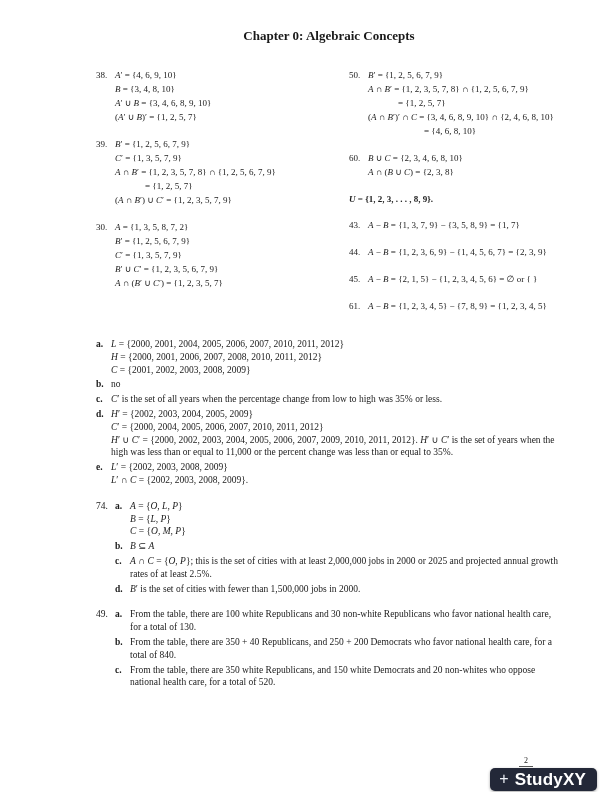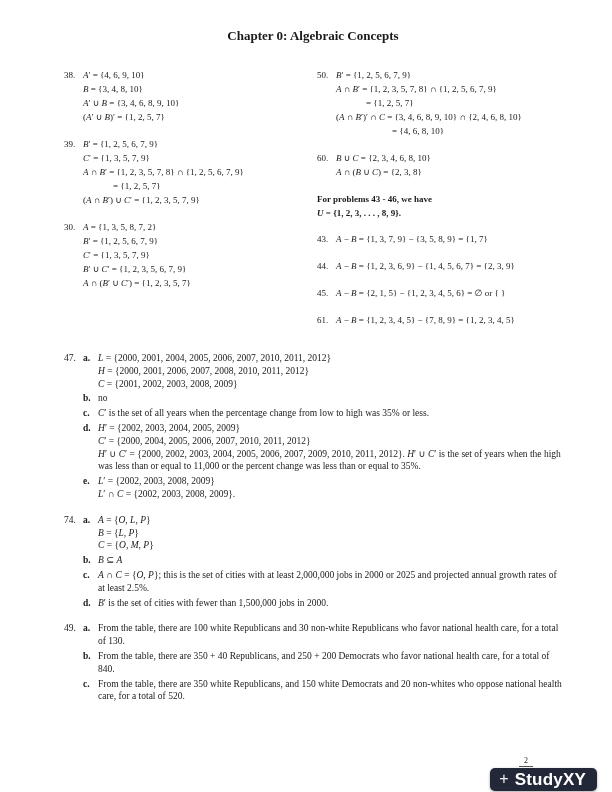--- a/index.html
+++ b/index.html
@@ -1,21 +1,21 @@
 <!DOCTYPE html>
 <html><head>
 <meta charset="utf-8">
 <style>
   html,body{margin:0;padding:0}
   body{
     width:612px;height:792px;background:#ffffff;color:#1a1a1a;
     font-family:"Liberation Serif", serif;
     position:relative;overflow:hidden;
   }
-  .page{position:relative;width:612px;height:792px;padding:28px 50px 0 64px;box-sizing:border-box}
+  .page{position:relative;width:612px;height:792px;padding:28px 50px 0 96px;box-sizing:border-box}
   .title{
     text-align:center;font-size:13px;font-weight:bold;margin:0 0 24px 0;
     font-family:"Liberation Serif", serif;
   }
   .two-col{display:flex}
   .col{font-size:9px;line-height:14px}
   .col.left{width:253px;flex:none}
   .col.right{flex:1;min-width:0}
   .prob{display:flex;margin-bottom:13px}
   .pnum{width:19px;flex:none;font-weight:normal}
@@ -100,21 +100,20 @@
           </div>
         </div>
         <div class="prob">
           <span class="pnum">60.</span>
           <div class="plines">
             <div class="mline i0"><i>B</i> ∪ <i>C</i> = {2, 3, 4, 6, 8, 10}</div>
             <div class="mline i0"><i>A</i> ∩ (<i>B</i> ∪ <i>C</i>) = {2, 3, 8}</div>
           </div>
         </div>
         <div class="note">
-          <div>For problems 43 - 46, we have</div>
           <div><i>U</i> = {1, 2, 3, . . . , 8, 9}.</div>
         </div>
         <div class="prob">
           <span class="pnum">43.</span>
           <div class="plines">
             <div class="mline i0"><i>A</i> − <i>B</i> = {1, 3, 7, 9} − {3, 5, 8, 9} = {1, 7}</div>
           </div>
         </div>
         <div class="prob">
           <span class="pnum">44.</span>
@@ -132,21 +131,20 @@
           <span class="pnum">61.</span>
           <div class="plines">
             <div class="mline i0"><i>A</i> − <i>B</i> = {1, 2, 3, 4, 5} − {7, 8, 9} = {1, 2, 3, 4, 5}</div>
           </div>
         </div>
       </div>
   </div>
 
   <div class="full" id="word-problems">
       <div class="fprob">
-        <span class="pnum">47.</span>
         <div class="parts">
           <div class="part">
             <span class="plabel">a.</span>
             <div class="ptext">
               <div class="pline"><i>L</i> = {2000, 2001, 2004, 2005, 2006, 2007, 2010, 2011, 2012}</div>
               <div class="pline"><i>H</i> = {2000, 2001, 2006, 2007, 2008, 2010, 2011, 2012}</div>
               <div class="pline"><i>C</i> = {2001, 2002, 2003, 2008, 2009}</div>
             </div>
           </div>
           <div class="part">

